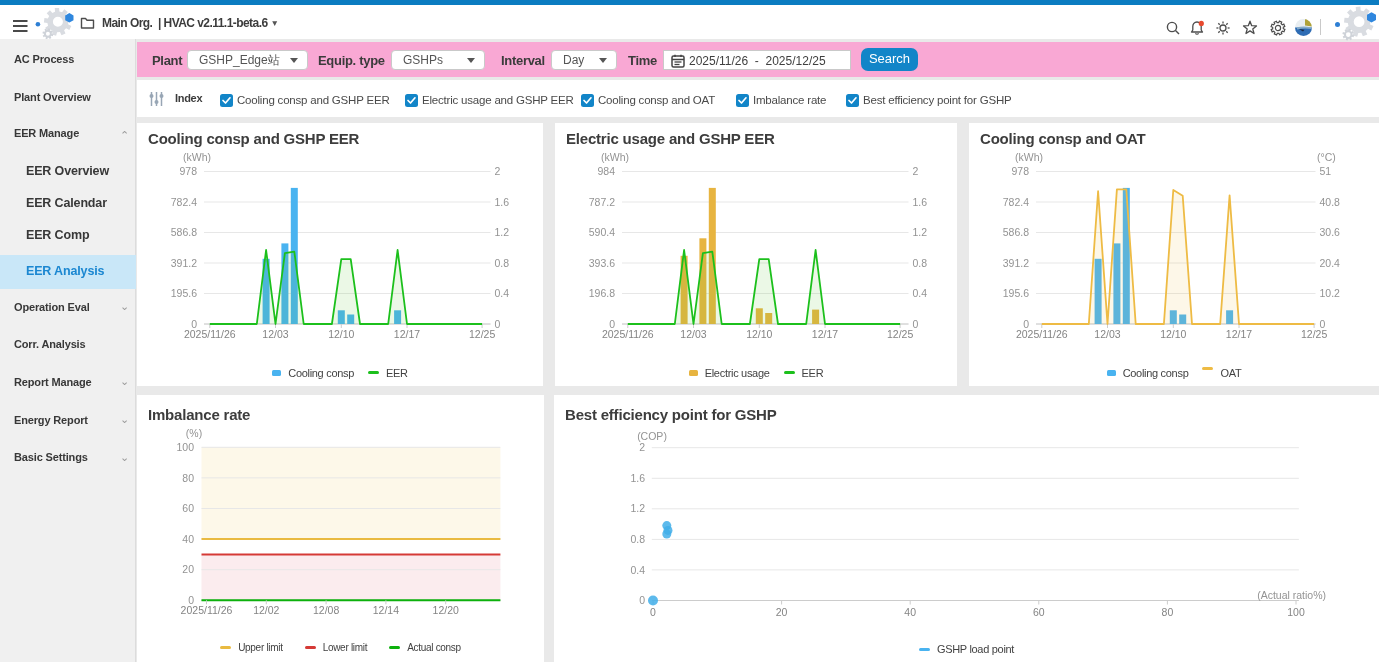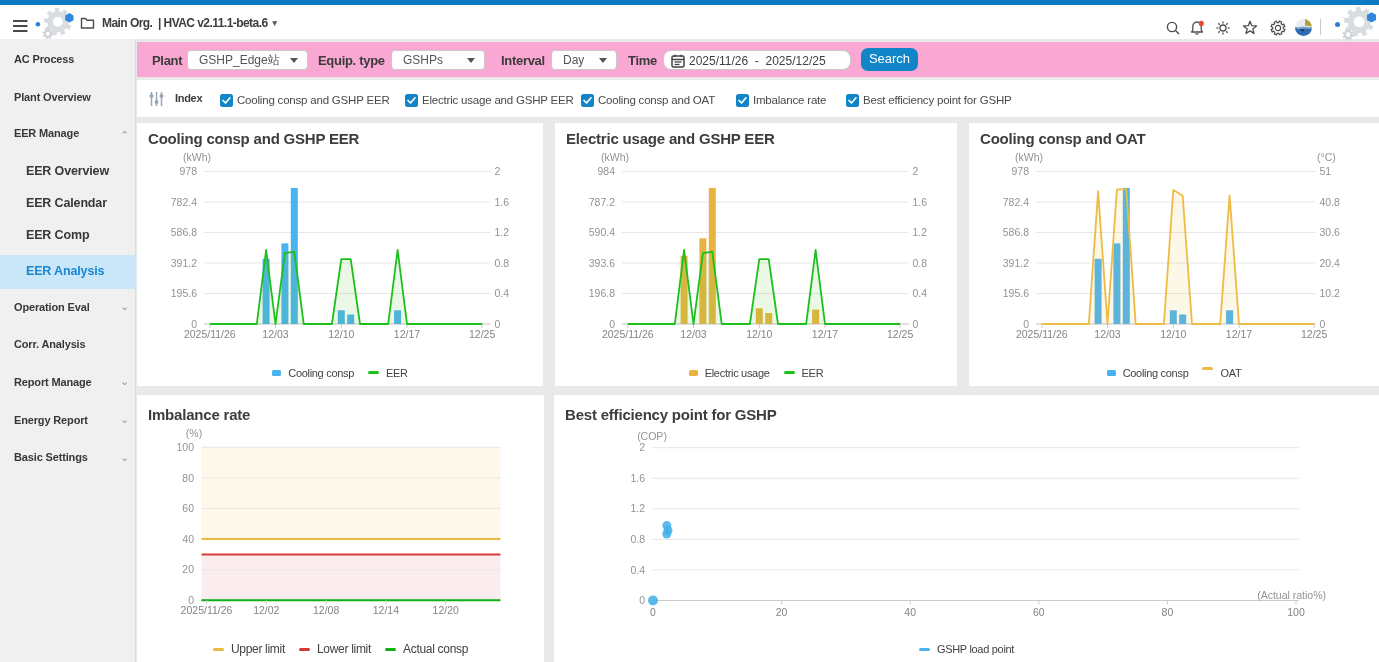--- a/index.html
+++ b/index.html
@@ -109,21 +109,21 @@
     <div class="caret" style="position:absolute;left:112px;top:411.5px">⌄</div>
 </div>
 <div id="row1">
   <div class="flabel" style="left:15px">Plant</div>
   <div class="fselect" style="left:50px;width:121px">GSHP_Edge站<span class="arr"></span></div>
   <div class="flabel" style="left:181px">Equip. type</div>
   <div class="fselect" style="left:254px;width:94px">GSHPs<span class="arr"></span></div>
   <div class="flabel" style="left:364px">Interval</div>
   <div class="fselect" style="left:414px;width:66px">Day<span class="arr"></span></div>
   <div class="flabel" style="left:491px">Time</div>
-  <div style="position:absolute;left:526px;top:8px;width:188px;height:20.5px;background:#fff;border:1px solid #c9c9c9;border-radius:8px">
+  <div style="position:absolute;left:526px;top:8px;width:188px;height:20.5px;background:#fff;border:1px solid #c9c9c9;border-radius:0">
     <svg style="position:absolute;left:7px;top:3px" width="14" height="14" viewBox="0 0 14 14">
       <rect x="1" y="2" width="12" height="11" rx="1.5" fill="none" stroke="#444" stroke-width="1.5"></rect>
       <line x1="1" y1="5.5" x2="13" y2="5.5" stroke="#444" stroke-width="1.5"></line>
       <line x1="4" y1="0.8" x2="4" y2="3" stroke="#444" stroke-width="1.5"></line>
       <line x1="10" y1="0.8" x2="10" y2="3" stroke="#444" stroke-width="1.5"></line>
       <line x1="3.5" y1="8" x2="10.5" y2="8" stroke="#444" stroke-width="1.3"></line>
       <line x1="3.5" y1="10.5" x2="8.5" y2="10.5" stroke="#444" stroke-width="1.3"></line>
     </svg>
     <span style="position:absolute;left:25px;top:3.5px;font-size:12px;color:#3f3f3f">2025/11/26&nbsp; -&nbsp; 2025/12/25</span>
   </div>
@@ -360,21 +360,21 @@
       <text x="69.5" y="219.3" font-size="10.5" fill="#848484" text-anchor="middle">2025/11/26</text>
       <line x1="129.3" y1="205.3" x2="129.3" y2="209.3" stroke="#ccc" stroke-width="1"></line>
       <text x="129.3" y="219.3" font-size="10.5" fill="#848484" text-anchor="middle">12/02</text>
       <line x1="189.1" y1="205.3" x2="189.1" y2="209.3" stroke="#ccc" stroke-width="1"></line>
       <text x="189.1" y="219.3" font-size="10.5" fill="#848484" text-anchor="middle">12/08</text>
       <line x1="248.9" y1="205.3" x2="248.9" y2="209.3" stroke="#ccc" stroke-width="1"></line>
       <text x="248.9" y="219.3" font-size="10.5" fill="#848484" text-anchor="middle">12/14</text>
       <line x1="308.7" y1="205.3" x2="308.7" y2="209.3" stroke="#ccc" stroke-width="1"></line>
       <text x="308.7" y="219.3" font-size="10.5" fill="#848484" text-anchor="middle">12/20</text>
     </svg>
-    <div style="position:absolute;left:0;top:247px;width:100%;display:flex;justify-content:center;column-gap:14px;align-items:center;font-size:12px;color:#424242;letter-spacing:-0.3px">
+    <div style="position:absolute;left:0;top:247px;width:100%;display:flex;justify-content:center;column-gap:22px;align-items:center;font-size:10px;color:#424242;letter-spacing:-0.3px">
       <span style="display:inline-flex;align-items:center;gap:7px">
         <span style="display:inline-block;width:11px;height:3px;border-radius:1.5px;background:#e9ba41"></span>
         <span>Upper limit</span>
       </span>
       <span style="display:inline-flex;align-items:center;gap:7px">
         <span style="display:inline-block;width:11px;height:3px;border-radius:1.5px;background:#d53a36"></span>
         <span>Lower limit</span>
       </span>
       <span style="display:inline-flex;align-items:center;gap:7px">
         <span style="display:inline-block;width:11px;height:3px;border-radius:1.5px;background:#0db10d"></span>

